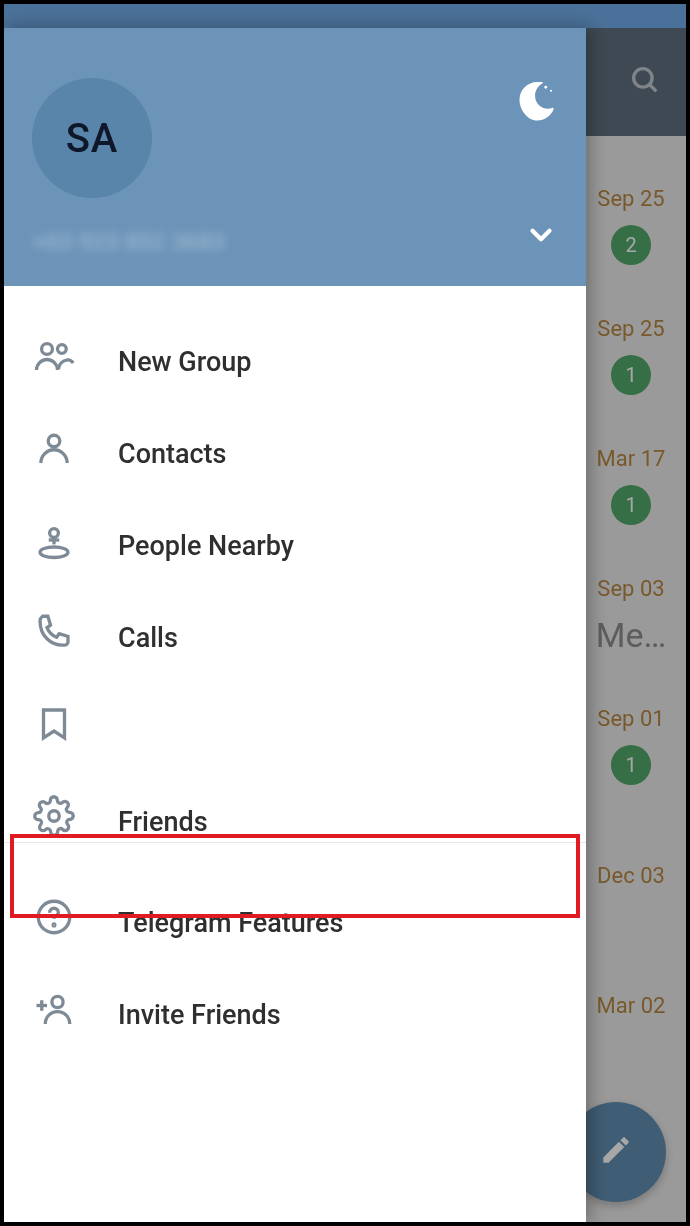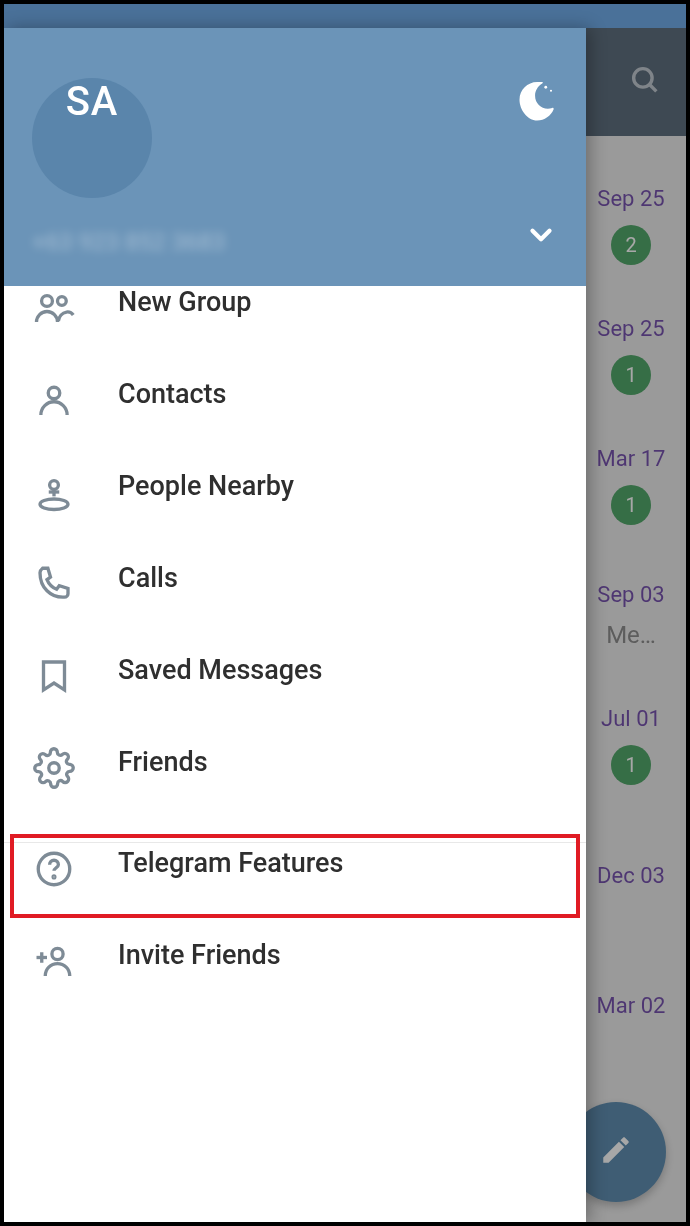--- a/index.html
+++ b/index.html
@@ -30,30 +30,30 @@
   }
   .chat-row {
     height: 130px;
     display: flex;
     flex-direction: column;
     align-items: center;
     justify-content: center;
     gap: 14px;
     color: #707070;
   }
-  .chat-date { font-size: 22px; color: #4c1d95; }
+  .chat-date { font-size: 22px; color: #a16207; }
   .chat-badge {
     width: 40px; height: 40px;
     border-radius: 50%;
     background: #1c8c3c;
     color: #fff;
     display: flex; align-items: center; justify-content: center;
     font-size: 20px;
   }
-  .chat-snippet { font-size: 24px; color: #6a6a6a; }
+  .chat-snippet { font-size: 34px; color: #6a6a6a; }
   
   .fab {
     position: absolute;
     right: 20px;
     bottom: 20px;
     width: 100px; height: 100px;
     border-radius: 50%;
     background: #2e6b99;
     display: flex; align-items: center; justify-content: center;
     box-shadow: 0 4px 8px rgba(0,0,0,0.3);
@@ -81,36 +81,36 @@
   .drawer-header {
     background: #6b94b8;
     padding: 50px 28px 30px;
     color: #fff;
     position: relative;
   }
   .avatar {
     width: 120px; height: 120px;
     border-radius: 50%;
     background: #5a85ab;
-    display: flex; justify-content: center;
+    display: flex; align-items: center; justify-content: center;
     font-size: 40px;
     font-weight: 500;
-    color: #ffffff;
+    color: #0f172a;
     margin-bottom: 30px;
     letter-spacing: 1px;
   }
   .night-btn { position: absolute; top: 54px; right: 28px; }
   .profile-name { font-size: 27px; font-weight: 500; margin-bottom: 8px; }
   .profile-phone { font-size: 24px; color: rgba(255,255,255,0.4); filter: blur(5px); }
   .expand-btn { position: absolute; bottom: 30px; right: 28px; }
   
   .menu-list { flex: 1; }
   .menu-item {
     display: flex;
-    align-items: flex-start;
+    align-items: flex-end;
     height: 92px;
     padding: 0 28px;
     gap: 42px;
   }
   .menu-icon {
     width: 44px; height: 44px;
     display: flex; align-items: center; justify-content: center;
     color: #7e8b96;
   }
   .menu-label {
@@ -154,21 +154,21 @@
     </div>
     <div class="chat-row">
       <span class="chat-date">Mar 17</span>
       <span class="chat-badge">1</span>
     </div>
     <div class="chat-row">
       <span class="chat-date">Sep 03</span>
       <span class="chat-snippet">Me…</span>
     </div>
     <div class="chat-row">
-      <span class="chat-date">Jul 01</span>
+      <span class="chat-date">Sep 01</span>
       <span class="chat-badge">1</span>
     </div>
     <div class="chat-row">
       <span class="chat-date">Dec 03</span>
     </div>
     <div class="chat-row">
       <span class="chat-date">Mar 02</span>
     </div>
   </div>
   <div class="fab">
@@ -241,21 +241,20 @@
           </svg>
       </span>
       <span class="menu-label">Calls</span>
     </div>
     <div class="menu-item">
       <span class="menu-icon">
         <svg width="42" height="42" viewBox="0 0 24 24" fill="none" stroke="#7e8b96" stroke-width="1.9">
             <path d="M6 4h12v16l-6-4-6 4V4z"></path>
           </svg>
       </span>
-      <span class="menu-label">Saved Messages</span>
     </div>
     <div class="menu-item">
       <span class="menu-icon">
         <svg width="42" height="42" viewBox="0 0 24 24" fill="none" stroke="#7e8b96" stroke-width="1.9">
             <circle cx="12" cy="12" r="3"></circle>
             <path d="M19.4 15a1.65 1.65 0 0 0 .33 1.82l.06.06a2 2 0 1 1-2.83 2.83l-.06-.06a1.65 1.65 0 0 0-1.82-.33 1.65 1.65 0 0 0-1 1.51V21a2 2 0 0 1-4 0v-.09a1.65 1.65 0 0 0-1-1.51 1.65 1.65 0 0 0-1.82.33l-.06.06a2 2 0 1 1-2.83-2.83l.06-.06a1.65 1.65 0 0 0 .33-1.82 1.65 1.65 0 0 0-1.51-1H3a2 2 0 0 1 0-4h.09a1.65 1.65 0 0 0 1.51-1 1.65 1.65 0 0 0-.33-1.82l-.06-.06a2 2 0 1 1 2.83-2.83l.06.06a1.65 1.65 0 0 0 1.82.33h0a1.65 1.65 0 0 0 1-1.51V3a2 2 0 0 1 4 0v.09a1.65 1.65 0 0 0 1 1.51 1.65 1.65 0 0 0 1.82-.33l.06-.06a2 2 0 1 1 2.83 2.83l-.06.06a1.65 1.65 0 0 0-.33 1.82v0a1.65 1.65 0 0 0 1.51 1H21a2 2 0 0 1 0 4h-.09a1.65 1.65 0 0 0-1.51 1z"></path>
           </svg>
       </span>
       <span class="menu-label">Friends</span>
     </div>

